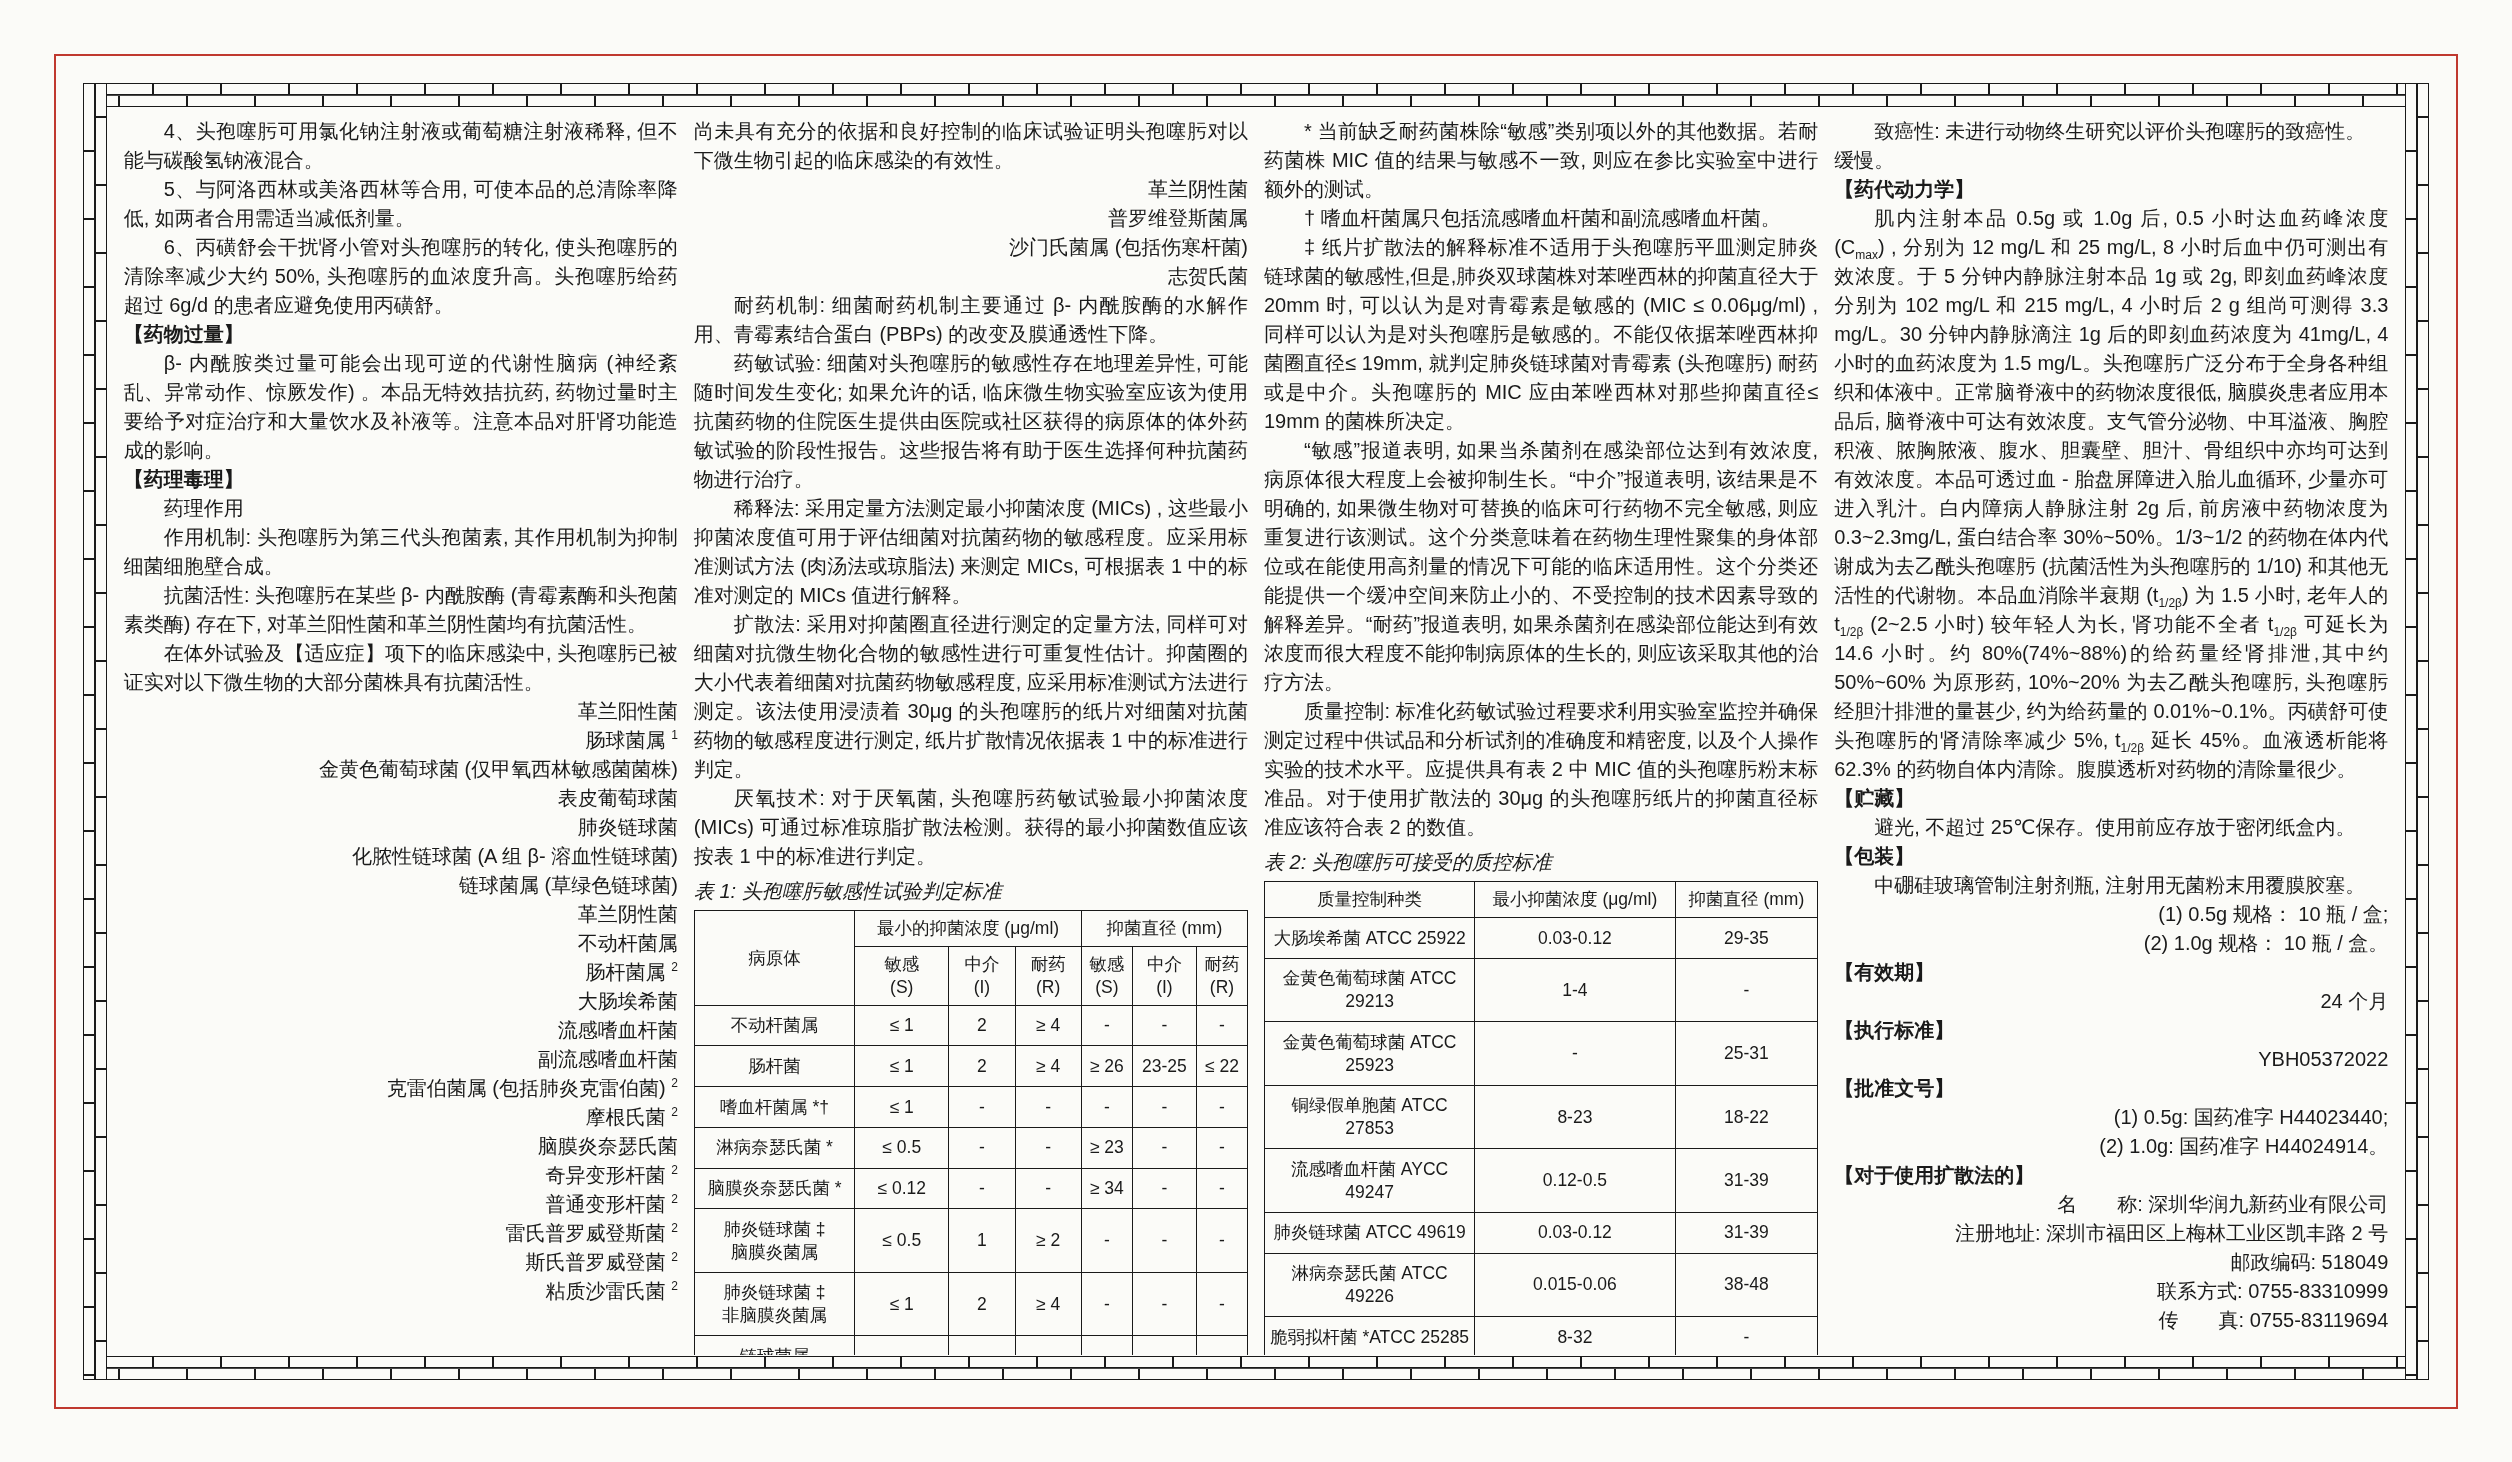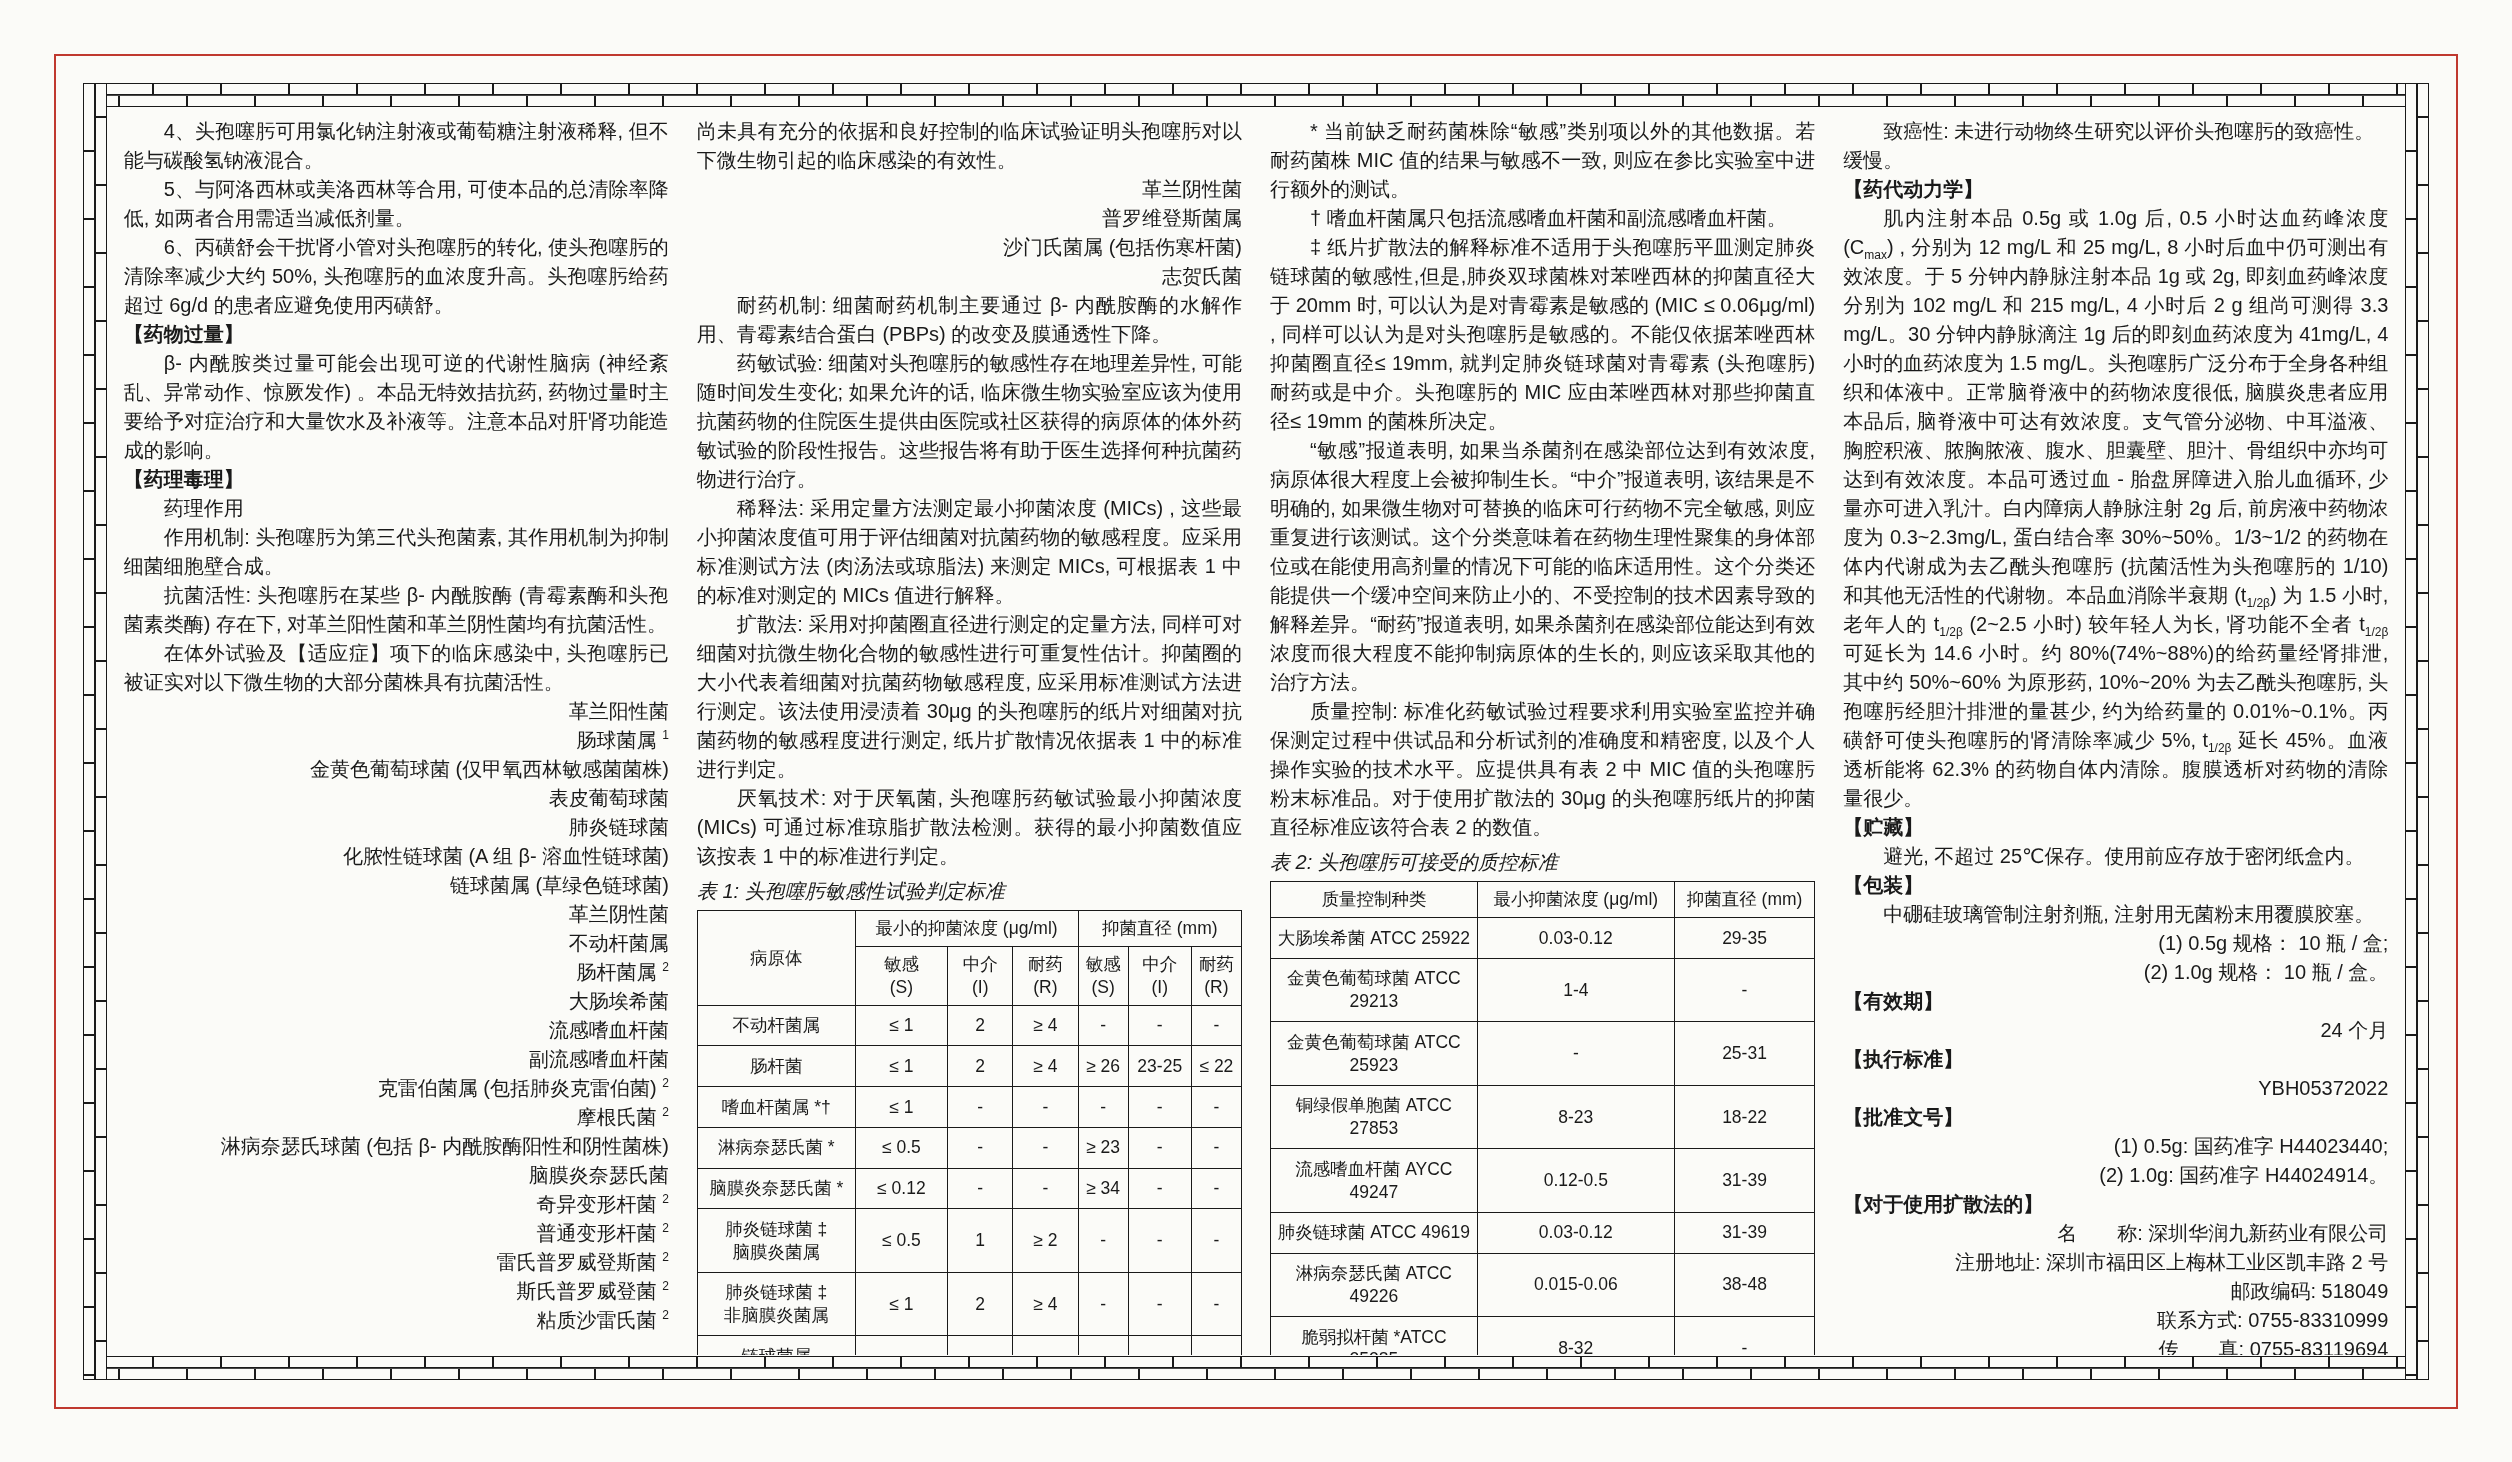--- a/index.html
+++ b/index.html
@@ -24,21 +24,21 @@
       linear-gradient(90deg,transparent 0 calc(50% - 0.6px),#1a1a1a calc(50% - 0.6px) calc(50% + 1.2px),transparent calc(50% + 1.2px)),
       repeating-linear-gradient(0deg,#1a1a1a 0 1.8px,transparent 1.8px 68px),
       repeating-linear-gradient(0deg,#1a1a1a 0 1.8px,transparent 1.8px 68px);
     background-size:100% 100%,9.7px 68px,9.7px 68px;
     background-position:0 0,left 0,right 34px;
     background-repeat:no-repeat,repeat-y,repeat-y;}
   .bv.left{left:83px;} .bv.right{right:83px;}
 
   #content{
     position:absolute;left:108px;right:108px;top:108px;bottom:108px;
-    padding:8.5px 15.7px;display:flex;gap:28px;overflow:hidden;
+    padding:8.5px 15.7px;display:flex;gap:16px;overflow:hidden;
   }
   .col{flex:1 1 0;min-width:0;font-size:20px;line-height:1.45;text-align:justify;}
   .blk{margin:0;}
   .p{text-indent:2em;}
   .cont{text-indent:0;}
   .h{font-weight:700;text-indent:0;}
   .sub{text-indent:2em;}
   .li{text-indent:2em;text-align:right;}
   .cap{text-indent:0;margin:6px 0 4.8px 0;font-style:italic;}
   sup{font-size:60%;vertical-align:super;line-height:0;}
@@ -80,21 +80,20 @@
       <div class="blk li">化脓性链球菌 (A 组 β- 溶血性链球菌)</div>
       <div class="blk li">链球菌属 (草绿色链球菌)</div>
       <div class="blk li">革兰阴性菌</div>
       <div class="blk li">不动杆菌属</div>
       <div class="blk li">肠杆菌属 <sup>2</sup></div>
       <div class="blk li">大肠埃希菌</div>
       <div class="blk li">流感嗜血杆菌</div>
       <div class="blk li">副流感嗜血杆菌</div>
       <div class="blk li">克雷伯菌属 (包括肺炎克雷伯菌) <sup>2</sup></div>
       <div class="blk li">摩根氏菌 <sup>2</sup></div>
-      <div class="blk li">淋病奈瑟氏球菌 (包括 β- 内酰胺酶阳性和阴性菌株)</div>
       <div class="blk li">脑膜炎奈瑟氏菌</div>
       <div class="blk li">奇异变形杆菌 <sup>2</sup></div>
       <div class="blk li">普通变形杆菌 <sup>2</sup></div>
       <div class="blk li">雷氏普罗威登斯菌 <sup>2</sup></div>
       <div class="blk li">斯氏普罗威登菌 <sup>2</sup></div>
       <div class="blk li">粘质沙雷氏菌 <sup>2</sup></div>
     </div>
     <div class="col">
       <div class="blk cont">尚未具有充分的依据和良好控制的临床试验证明头孢噻肟对以下微生物引起的临床感染的有效性。</div>
       <div class="blk li">革兰阴性菌</div>

